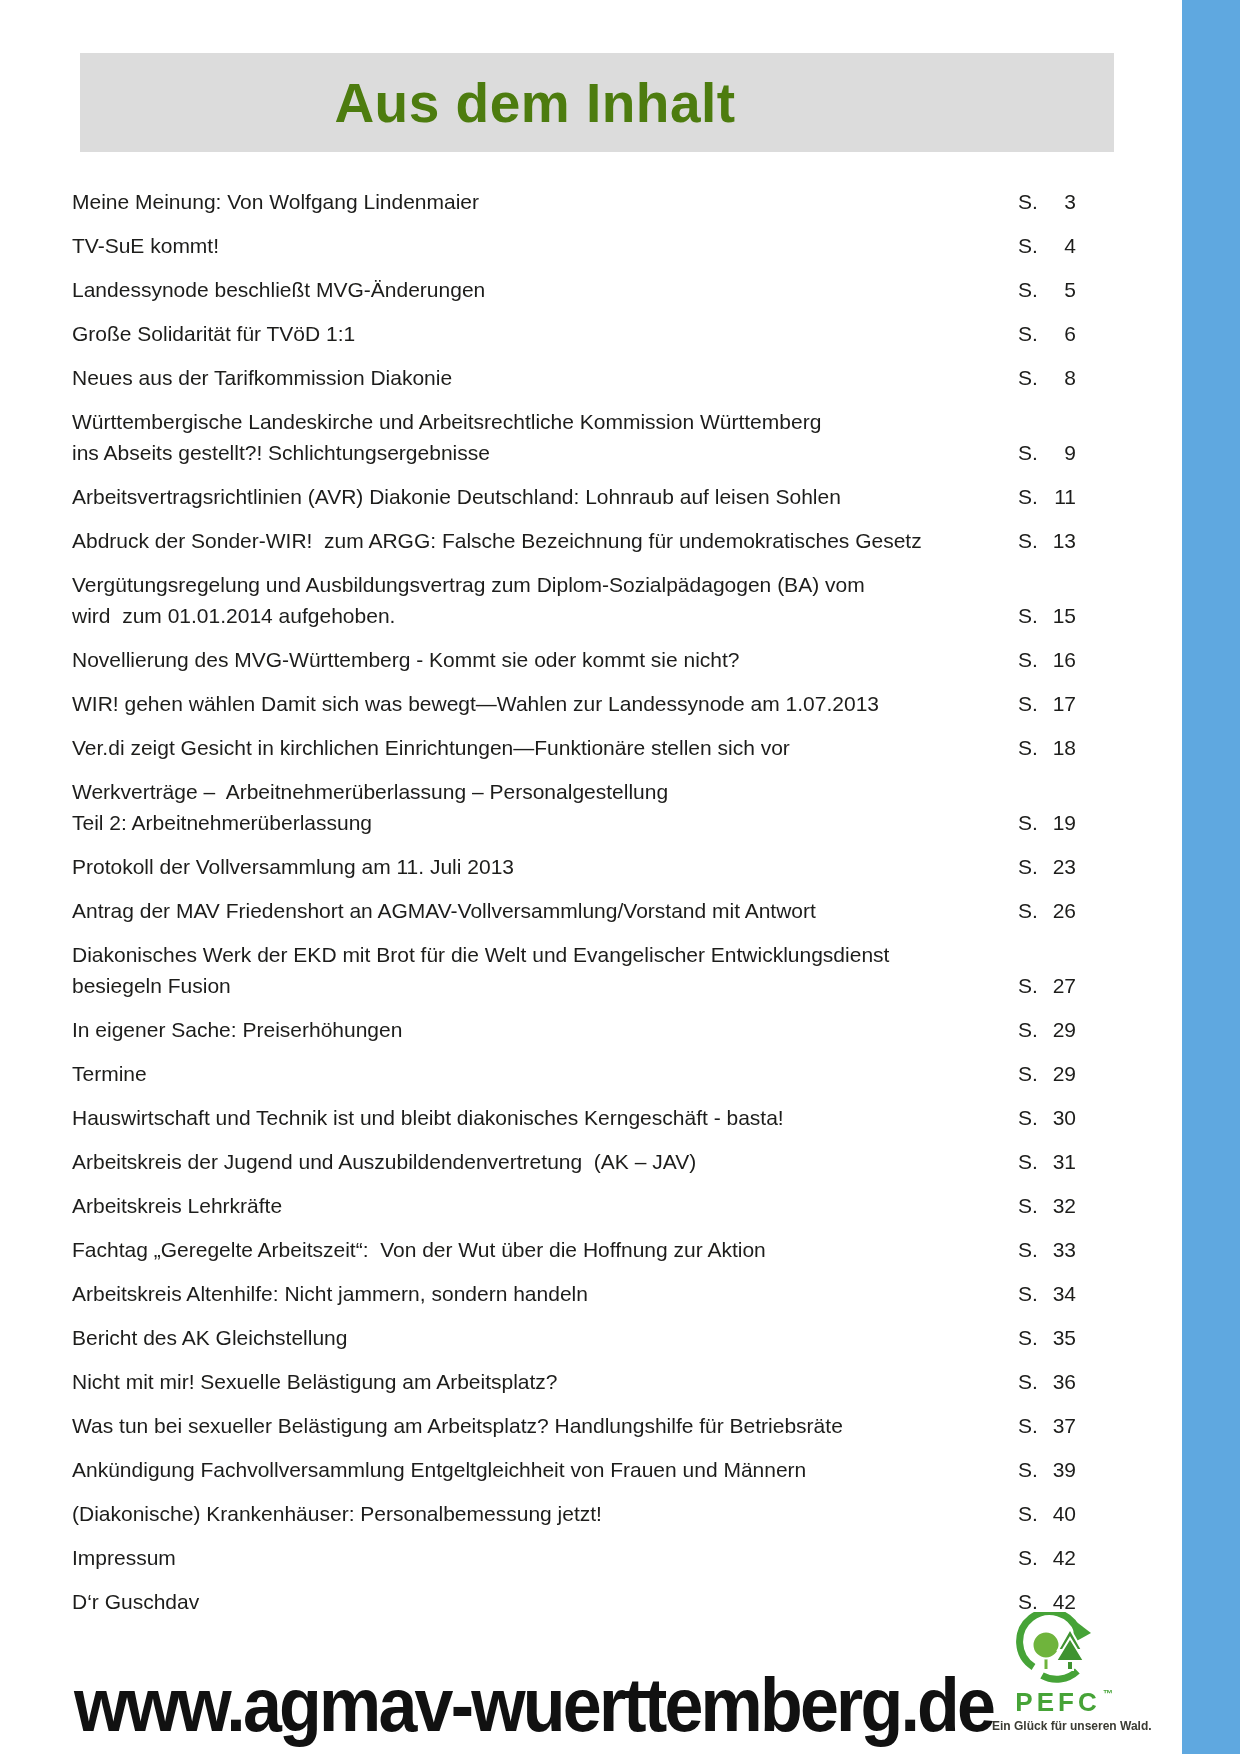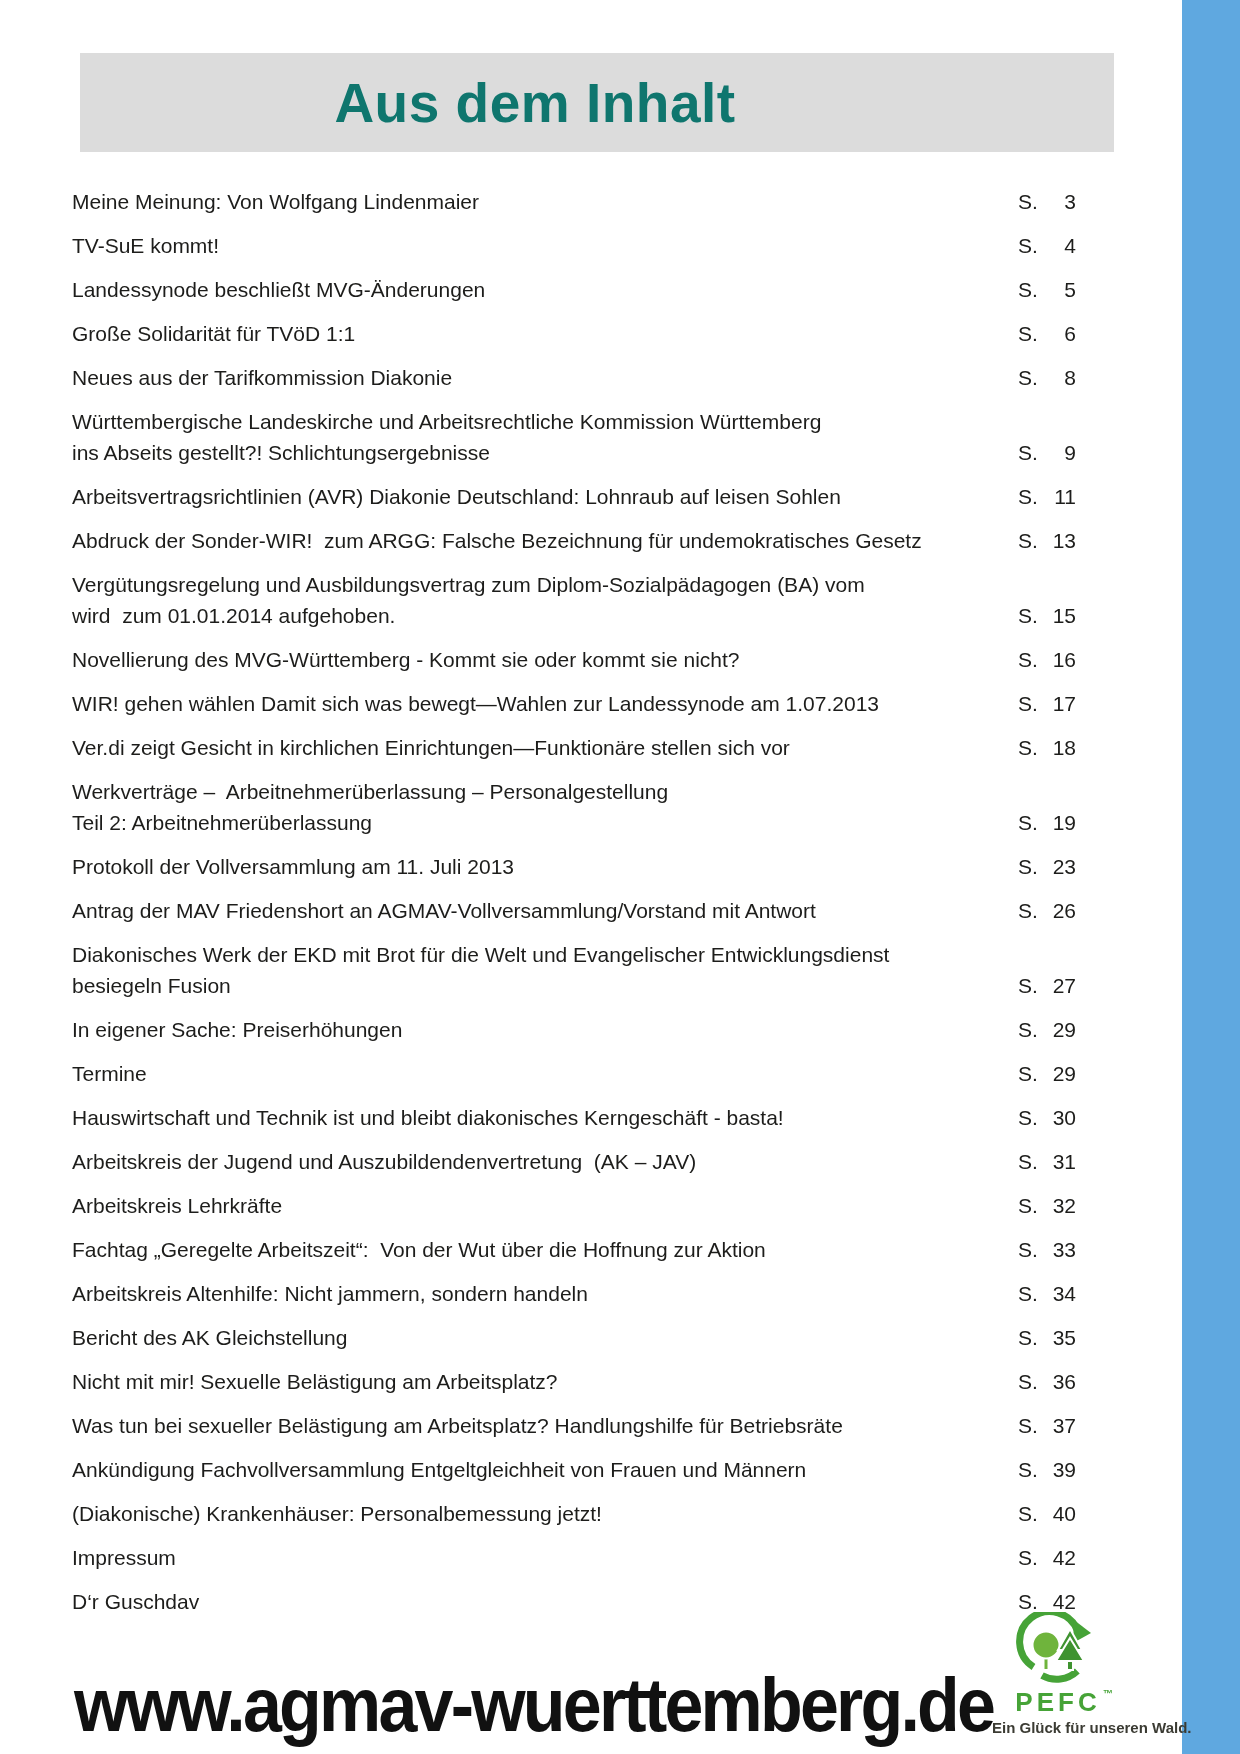--- a/index.html
+++ b/index.html
@@ -27,21 +27,21 @@
     align-items: center;
     justify-content: center;
     padding-right: 124px;
     box-sizing: border-box;
   }
   .header-box h1 {
     margin: 0;
     font-size: 55px;
     font-weight: bold;
     letter-spacing: 0.5px;
-    color: #0f766e;
+    color: #4d7c0f;
   }
   .toc {
     position: absolute;
     left: 72px; top: 186px;
     width: 1004px;
   }
   .toc-row {
     display: flex;
     align-items: flex-end;
     justify-content: space-between;
@@ -88,21 +88,21 @@
   }
   .pefc-tm {
     position: absolute;
     top: -8px; right: -12px;
     font-size: 10px;
     letter-spacing: 0;
     color: var(--pefc-green, #46a337);
   }
   .pefc-tagline {
     margin-top: 4px;
-    font-size: 15px;
+    font-size: 12px;
     font-weight: bold;
     color: var(--tagline, #3b3b33);
     white-space: nowrap;
   }
 </style>
 </head>
 <body>
 
 <div class="page">
 

